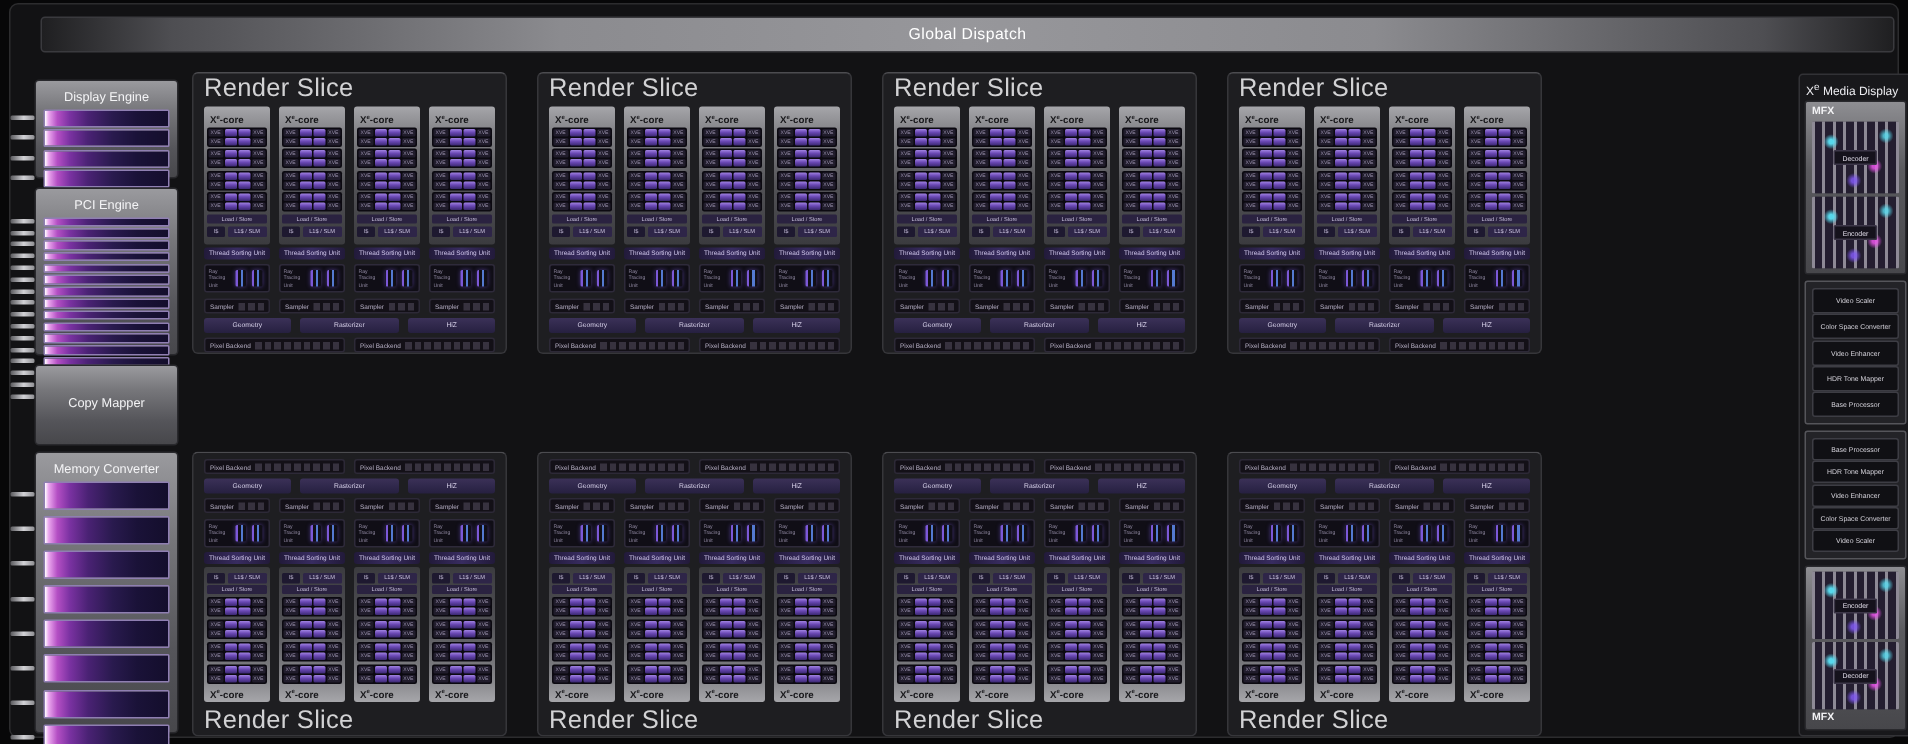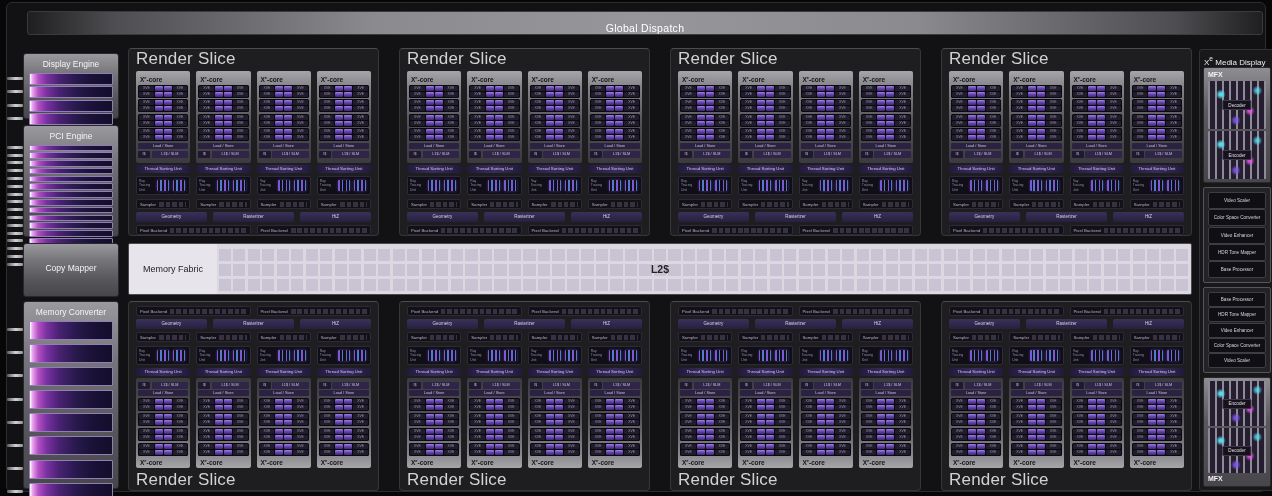--- a/index.html
+++ b/index.html
@@ -3,34 +3,34 @@
 <meta charset="utf-8">
 <style>
   html,body{margin:0;padding:0;background:#050505;}
   #screen{position:relative;width:1272px;height:496px;background:#070708;overflow:hidden;
           font-family:"Liberation Sans",sans-serif;-webkit-font-smoothing:antialiased;}
   #die{position:absolute;left:6px;top:2px;width:1260px;height:490px;background:#121214;
        border:1px solid #2c2c2e;border-radius:6px;box-sizing:border-box;}
   
   #gd-bar{position:absolute;left:20px;top:8px;width:1236px;height:24px;border-radius:3px;
     background:linear-gradient(90deg,#1f1f21 0%,#4e4e52 7%,#8b8b8f 28%,#97979b 50%,#8b8b8f 72%,#4e4e52 93%,#1f1f21 100%);
-    border:1px solid #3a3a3e;box-sizing:border-box;display:flex;align-items:flex-end;justify-content:center;}
+    border:1px solid #3a3a3e;box-sizing:border-box;display:flex;align-items:center;justify-content:center;}
   #gd-bar span{font-size:10.5px;color:#ffffff;letter-spacing:.3px;}
   
   .lblock{position:absolute;left:16px;width:96px;border-radius:3px;border:1px solid #29292d;
     background:linear-gradient(180deg,#9a9a9e 0%,#77777b 30%,#55555a 70%,#47474b 100%);
     box-sizing:border-box;padding:3px 5px;}
   .lblock-title{font-size:8.5px;color:#f4f4f6;text-align:center;height:14px;line-height:14px;}
   .lblock.plain .lblock-title{margin-top:14px;}
   .stripe{border:1px solid #8f7fb2;border-radius:1px;margin-top:1px;
     background:linear-gradient(90deg,#ffffff 0%,#eaa6ee 3%,#b44fc4 10%,#7b32a2 20%,#4a2274 35%,#291a4e 55%,#1a1238 75%,#140e2c 100%);}
   .pin{position:absolute;left:0;width:16px;height:3px;border-radius:1px;
     background:linear-gradient(90deg,#5a5a5e,#d2d2d6 55%,#8e8e92);}
   
-  .slice-row{position:absolute;left:121px;width:1064px;display:flex;gap:20px;}
+  .slice-row{position:absolute;left:121px;width:900px;display:flex;gap:20px;}
   .slice{flex:1;background:#1e1e21;border:1px solid #36363a;border-top-color:#4c4c50;border-radius:4px;
     box-sizing:border-box;padding:0 7px;display:flex;flex-direction:column;}
   .slice-title{font-size:17px;color:#d2d2d4;height:20px;line-height:20px;letter-spacing:.2px;}
   .cores{display:flex;gap:6px;height:93px;}
   .core{flex:1;border-radius:2px;padding:2px;box-sizing:border-box;display:flex;flex-direction:column;
     background:linear-gradient(180deg,#a6a6aa 0%,#87878b 16%,#525256 58%,#3b3b3f 100%);}
   .core.bot{background:linear-gradient(0deg,#a6a6aa 0%,#87878b 16%,#525256 58%,#3b3b3f 100%);}
   .core-hdr{height:10px;line-height:10px;font-size:6.5px;font-weight:bold;color:#17171a;padding-left:2px;white-space:nowrap;}
   .core-hdr sup,.slice sup{font-size:.62em;}
   .xvegrp{background:#0b0910;border-radius:1.5px;padding:1px;margin-top:1.5px;display:flex;flex-direction:column;gap:1px;}
@@ -1454,25 +1454,20 @@
               <div class="ticks"></div>
             </div>
             <div class="pb">
               <div class="samp-label">Pixel Backend</div>
               <div class="ticks"></div>
             </div>
           </div>
         </div>
       </div>
 
-    <div id="fabric">
-      <div id="fabric-label">Memory Fabric</div>
-      <div id="fabric-grid"></div>
-      <div id="l2-label">L2$</div>
-    </div>
 
     <div id="slices-bottom" class="slice-row" style="top:298px;height:190px;">
         <div class="slice">
           <div class="flexrow" style="margin-top: 4px;">
             <div class="pb">
               <div class="samp-label">Pixel Backend</div>
               <div class="ticks"></div>
             </div>
             <div class="pb">
               <div class="samp-label">Pixel Backend</div>

